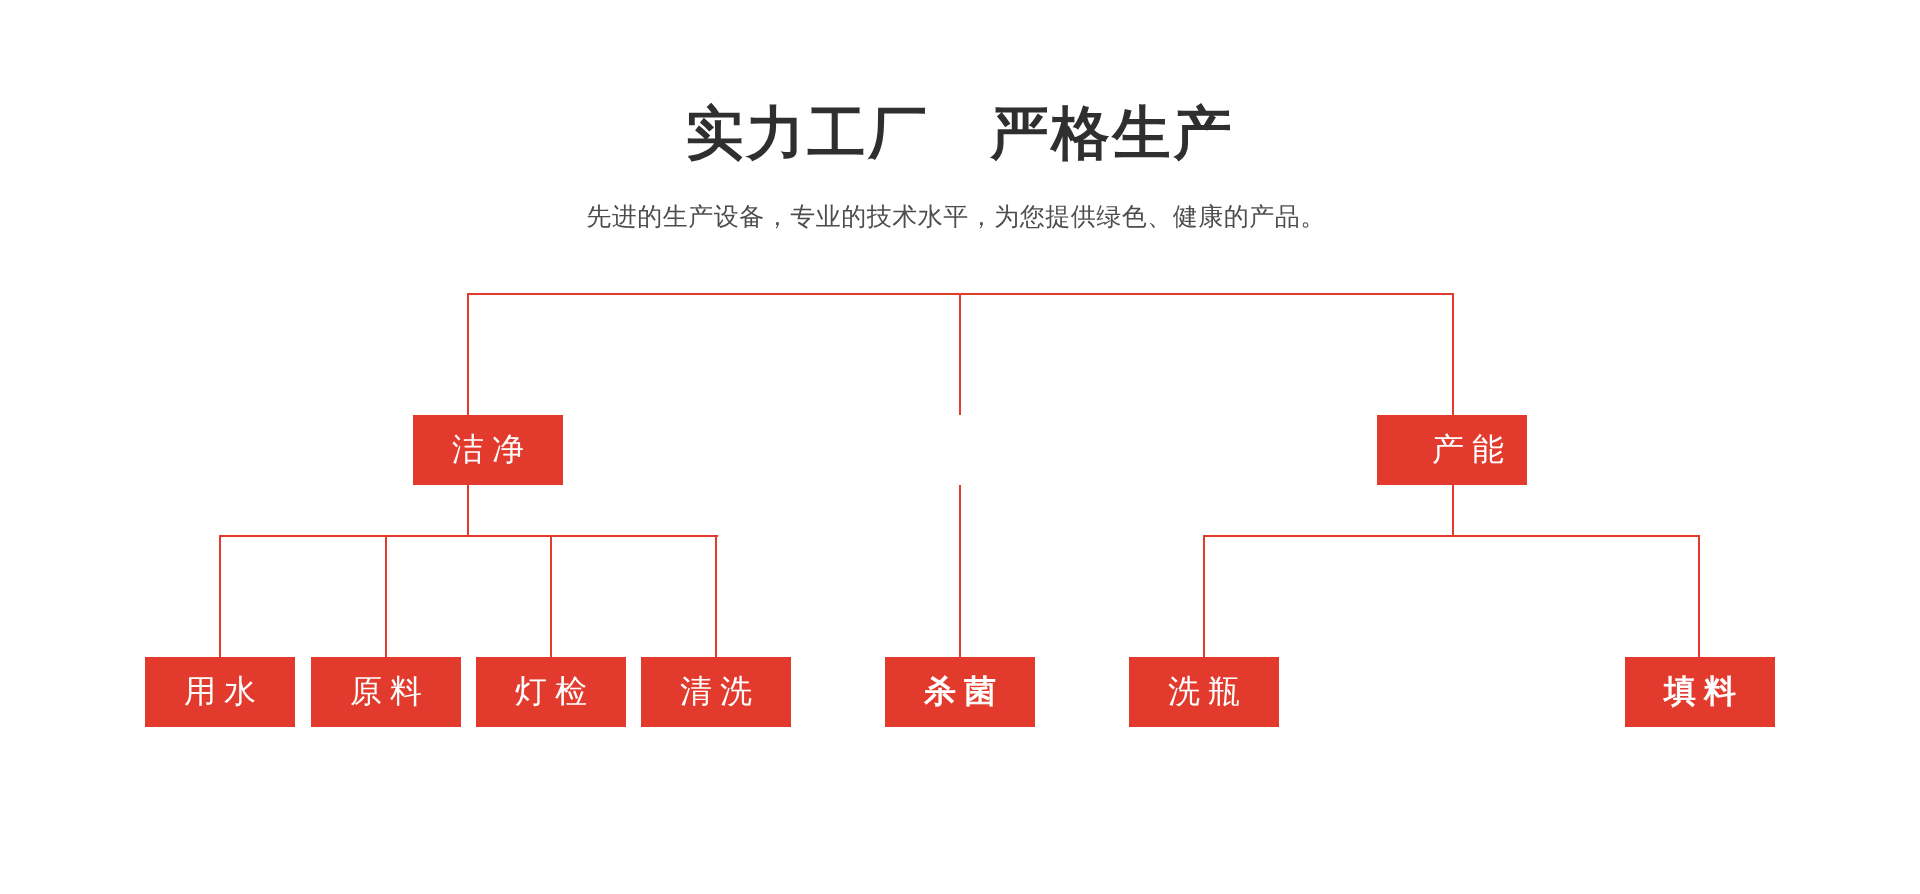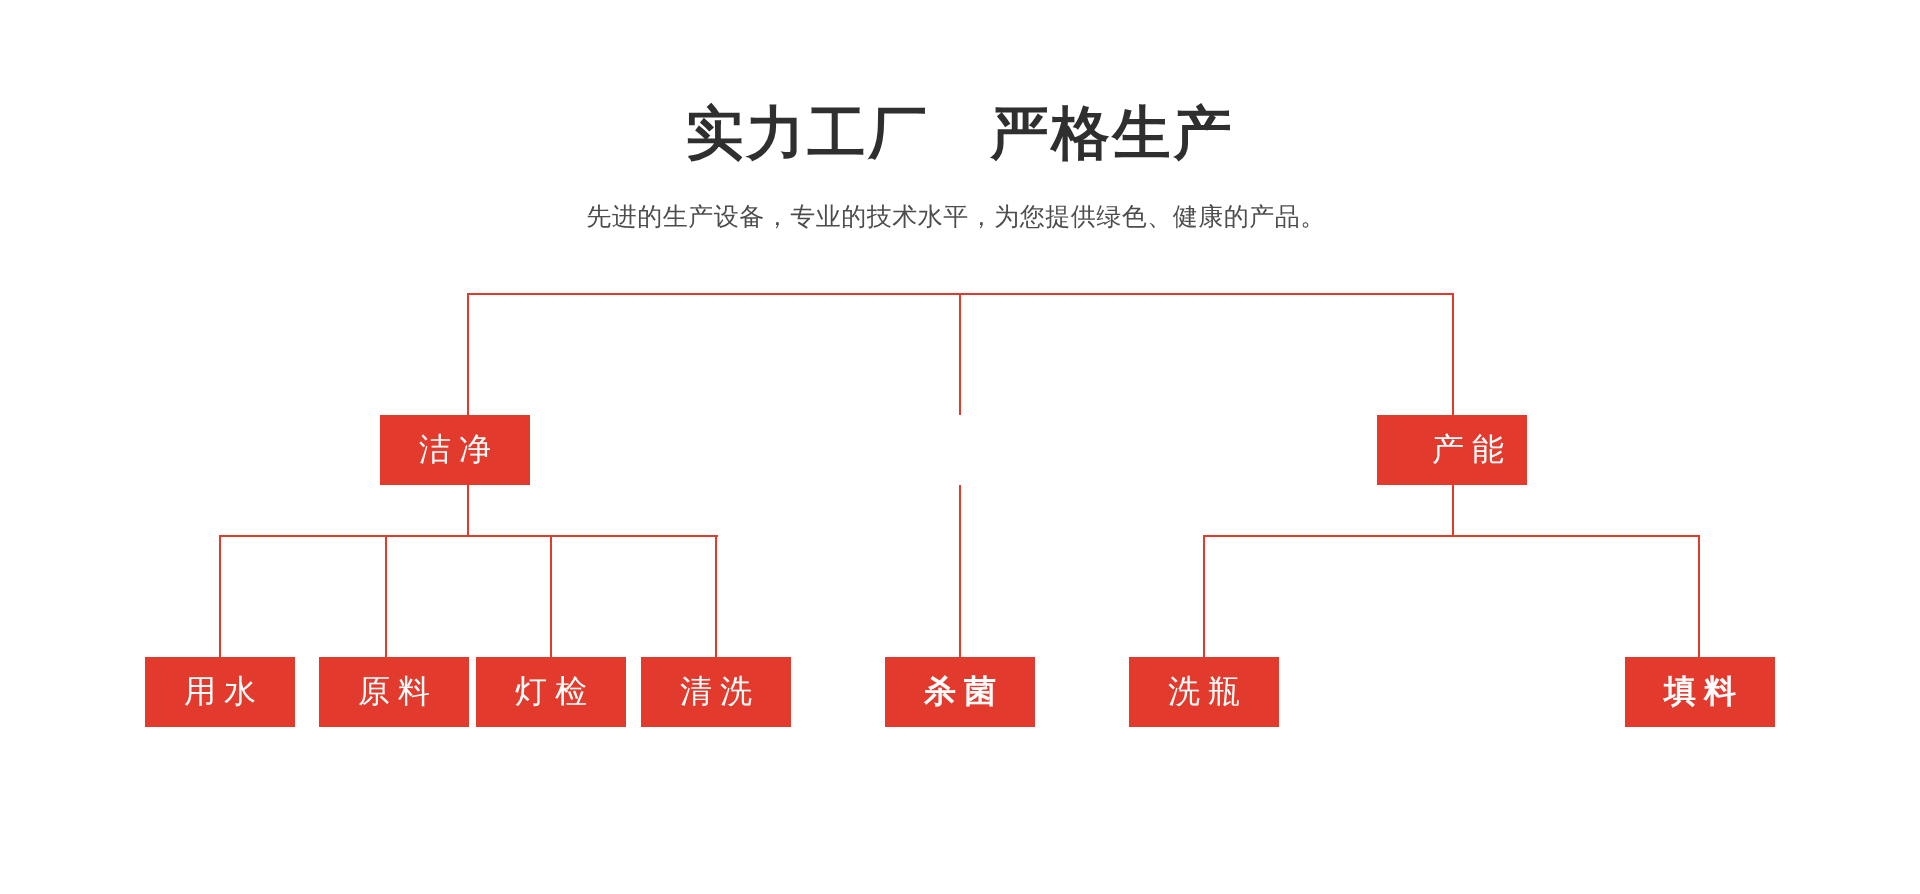--- a/index.html
+++ b/index.html
@@ -41,25 +41,25 @@
     background: var(--accent-red);
     color: var(--node-text);
     font-size: 32px;
     letter-spacing: 8px;
     text-indent: 8px;
     display: flex; align-items: center; justify-content: center;
     white-space: nowrap;
   }
   .lvl1 { top: 415px; }
   .lvl2 { top: 657px; }
-  .pos-clean            { left: 380px; font-family: Liberation Mono, monospace; }
+  .pos-clean            { left: 413px; font-family: Liberation Mono, monospace; }
   .pos-workshop         { left: 885px; }
   .pos-capacity         { left: 1377px; padding-left: 32px; }
   .pos-water            { left: 145px; }
-  .pos-raw-material     { left: 311px; margin-left: 8px; }
+  .pos-raw-material     { left: 311px; }
   .pos-light-inspection { left: 476px; }
   .pos-washing          { left: 641px; }
   .pos-sterilization    { left: 885px; font-weight: bold; }
   .pos-bottle-washing   { left: 1129px; }
   .pos-filling          { left: 1625px; font-weight: bold; }
 
   .line { position: absolute; background: var(--accent-red); }
   .h { height: 2px; }
   .v { width: 2px; }
 

